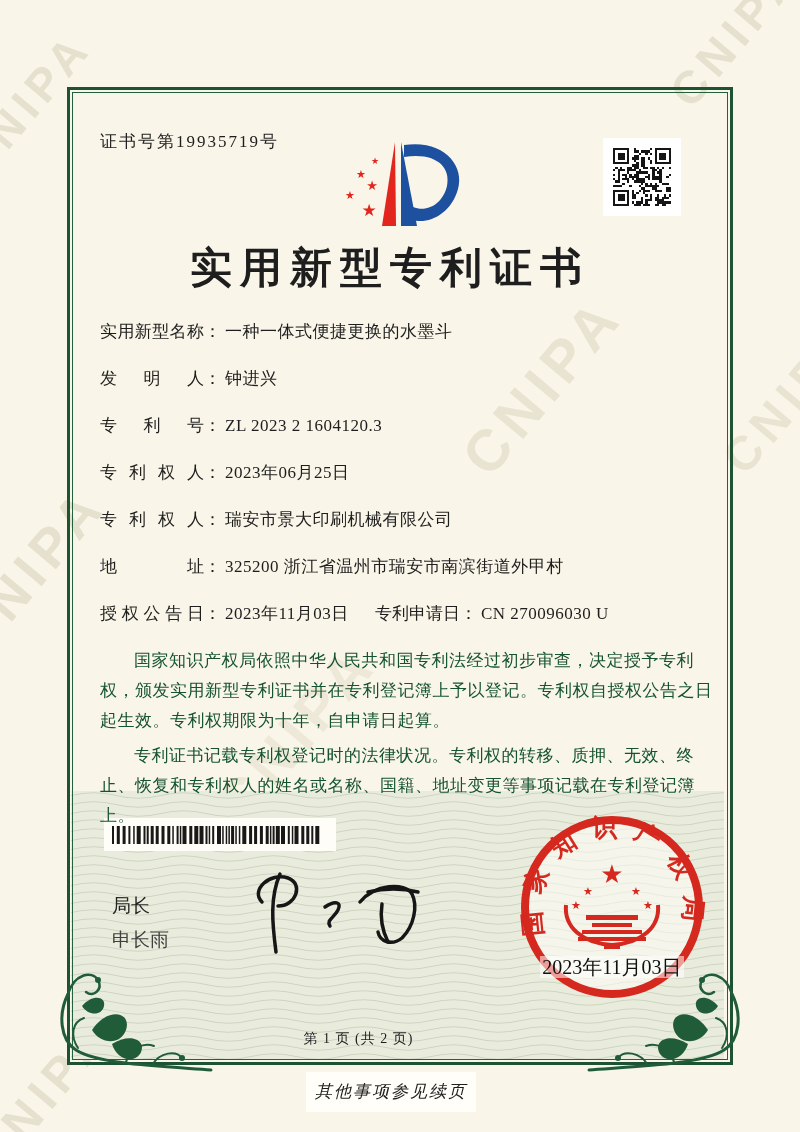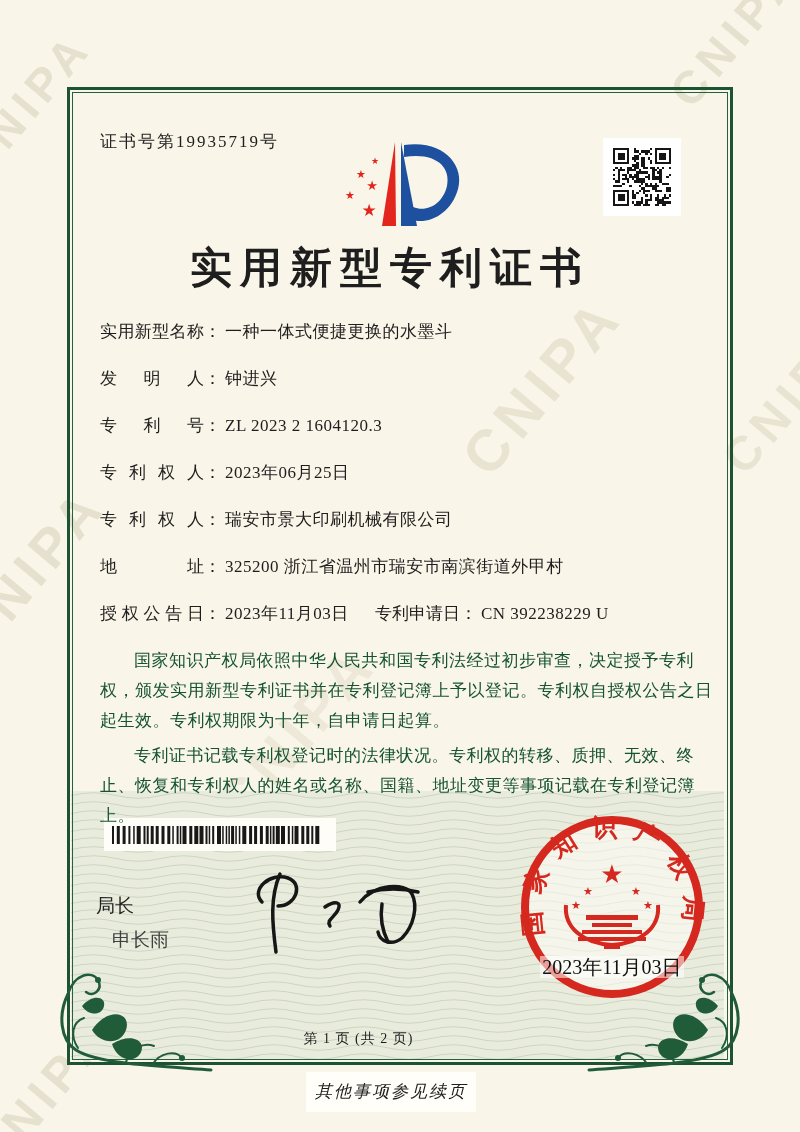--- a/index.html
+++ b/index.html
@@ -45,21 +45,21 @@
   .fcolon{display:inline-block;margin-right:4px;}
   .fvalue{letter-spacing:0.5px;}
   .fpair2{margin-left:26px;}
   .fpair2 .flabel{width:auto;text-align-last:auto;}
   
   .paras{left:100px;top:646px;width:614px;z-index:4;font-size:17px;line-height:30px;color:#14532d;}
   .paras p{margin:0 0 5px 0;text-indent:2em;letter-spacing:0.5px;}
   
   .bc-strip{left:104px;top:818px;width:232px;height:33px;background:#fffdf7;z-index:3;}
   .bc-strip svg{position:absolute;left:8px;top:8px;fill:#181818;}
-  .sig-title{left:96px;top:893px;font-size:19px;font-family:Liberation Mono, monospace;color:#222;z-index:4;}
+  .sig-title{left:112px;top:893px;font-size:19px;font-family:Liberation Mono, monospace;color:#222;z-index:4;}
   .sig-name{left:112px;top:927px;font-size:19px;font-family:"Liberation Sans","DejaVu Sans",sans-serif;color:#404040;z-index:4;}
   .sig-script{left:230px;top:862px;z-index:4;}
   
   .seal{left:517px;top:812px;width:190px;height:190px;z-index:5;}
   .seal-date{position:absolute;left:0;top:142px;width:190px;text-align:center;font-size:20px;color:#101010;z-index:6;}
   .seal-date span{background:rgba(255,255,255,0.55);padding:0 2px;}
   
   .page-info{left:0;top:1030px;width:717px;text-align:center;font-size:14px;z-index:4;letter-spacing:1px;}
   .cont-note{left:306px;top:1072px;width:170px;height:40px;background:#fffef8;z-index:4;
              text-align:center;line-height:40px;font-size:17px;font-style:italic;letter-spacing:2px;}
@@ -373,21 +373,21 @@
   <div class="frow">
     <span class="flabel">专利权人</span><span class="fcolon">：</span><span class="fvalue">2023年06月25日</span>
   </div>
   <div class="frow">
     <span class="flabel">专利权人</span><span class="fcolon">：</span><span class="fvalue">瑞安市景大印刷机械有限公司</span>
   </div>
   <div class="frow">
     <span class="flabel">地址</span><span class="fcolon">：</span><span class="fvalue">325200 浙江省温州市瑞安市南滨街道外甲村</span>
   </div>
   <div class="frow">
-    <span class="flabel">授权公告日</span><span class="fcolon">：</span><span class="fvalue">2023年11月03日</span><span class="fpair2"><span class="flabel">专利申请日</span><span class="fcolon">：</span><span class="fvalue">CN 392238229 U</span></span>
+    <span class="flabel">授权公告日</span><span class="fcolon">：</span><span class="fvalue">2023年11月03日</span><span class="fpair2"><span class="flabel">专利申请日</span><span class="fcolon">：</span><span class="fvalue">CN 270096030 U</span></span>
   </div>
 </div>
 
 <div class="abs paras">
   <p>国家知识产权局依照中华人民共和国专利法经过初步审查，决定授予专利权，颁发实用新型专利证书并在专利登记簿上予以登记。专利权自授权公告之日起生效。专利权期限为十年，自申请日起算。</p>
   <p>专利证书记载专利权登记时的法律状况。专利权的转移、质押、无效、终止、恢复和专利权人的姓名或名称、国籍、地址变更等事项记载在专利登记簿上。</p>
 </div>
 
 <div class="abs bc-strip">
   <svg width="212" height="18" viewBox="0 0 212 18">

